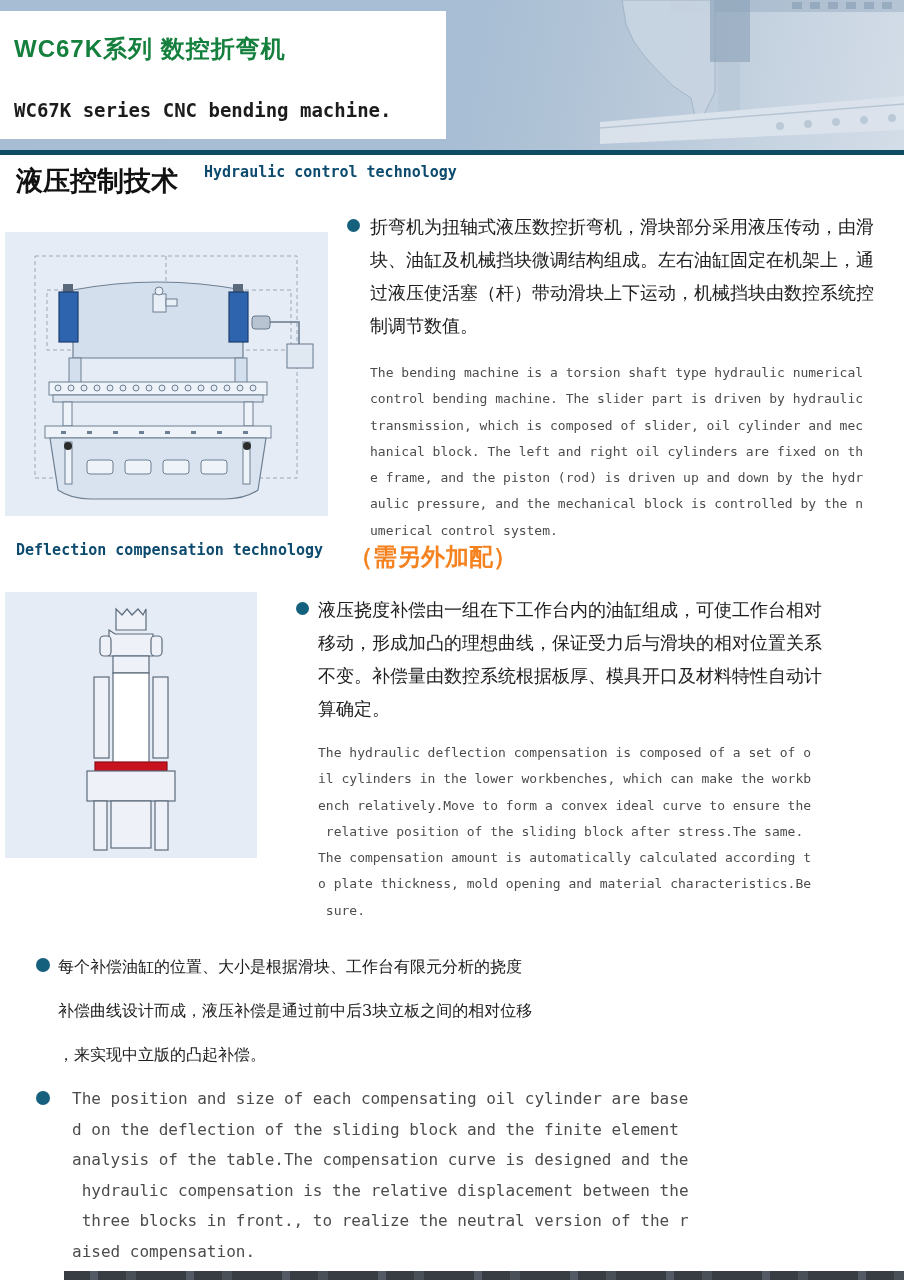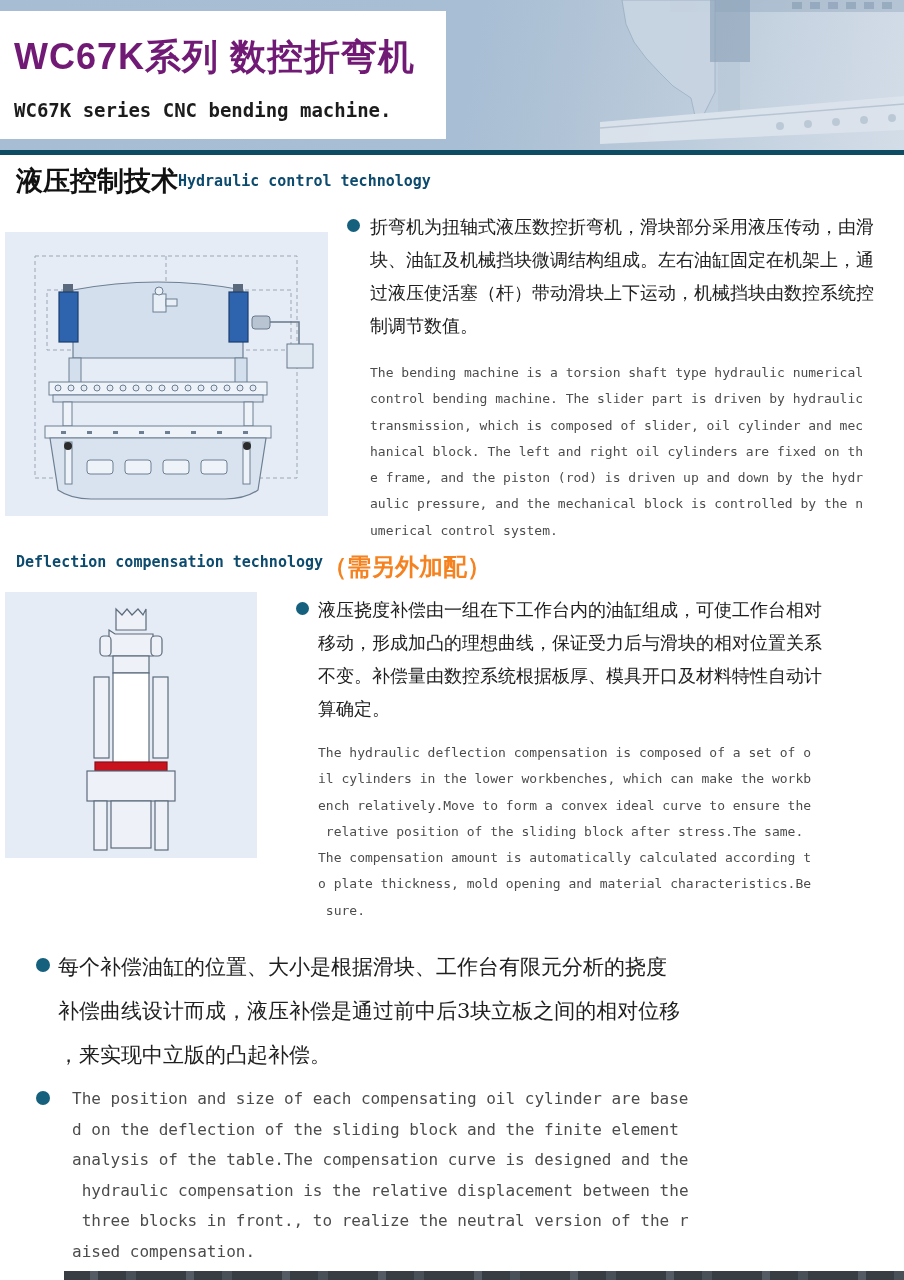--- a/index.html
+++ b/index.html
@@ -5,33 +5,33 @@
   html,body{margin:0;padding:0;background:#fff;}
   .page{position:relative;width:904px;height:1280px;background:#fff;overflow:hidden;
         font-family:"Liberation Sans",sans-serif;}
 
   
   .banner{position:absolute;left:0;top:0;width:904px;height:150px;
           background:linear-gradient(100deg,#a7bdd3 0%,#a8bed4 52%,#b3c5d7 66%,#c9d5e2 88%,#d3dde8 100%);}
   .banner-photo{position:absolute;right:0;top:0;width:344px;height:150px;}
   .title-box{position:absolute;left:0;top:11px;width:446px;height:128px;background:#ffffff;
              padding:0;box-sizing:border-box;}
-  .page-title{position:absolute;left:14px;top:22px;font-size:36px;font-weight:bold;color:#701a75;
+  .page-title{position:absolute;left:14px;top:22px;font-size:24px;font-weight:bold;color:#15803d;
               letter-spacing:1px;white-space:nowrap;font-family:"Liberation Sans",sans-serif;}
   .page-subtitle{position:absolute;left:14px;top:88px;font-size:19px;font-weight:bold;color:#1c1c1c;
               font-family:"DejaVu Sans Mono",monospace;white-space:nowrap;}
 
   
   .rule{position:absolute;left:0;top:150px;width:904px;height:5px;background:#0d4c63;}
 
   
-  .sec-heading{position:absolute;display:flex;align-items:center;white-space:nowrap;}
+  .sec-heading{position:absolute;display:flex;align-items:flex-start;gap:26px;white-space:nowrap;}
   .sec-heading .cn{font-size:27px;font-weight:bold;color:#111;}
   .sec-heading .en{font-size:15px;font-weight:600;color:#0c4a6e;font-family:"DejaVu Sans Mono",monospace;}
-  .sec-heading .note{font-size:24px;font-weight:bold;color:#f5821f;margin-top:10px;}
+  .sec-heading .note{font-size:24px;font-weight:bold;color:#f5821f;}
   #heading1{left:16px;top:163px;}
   #heading2{left:16px;top:541px;}
 
   
   .panel{position:absolute;background:#e6ecf5;}
   #panel1{left:5px;top:232px;width:323px;height:284px;}
   #panel2{left:5px;top:592px;width:252px;height:266px;}
   .panel svg{display:block;}
 
   
@@ -49,21 +49,21 @@
 
   #s2-cn{left:296px;top:593px;width:600px;}
   #s2-cn .bullet-dot{width:13px;height:13px;top:9px;}
   #s2-cn .cn-para{margin-left:22px;font-size:18px;line-height:33px;width:545px;}
 
   #s2-en{left:318px;top:740px;width:540px;}
   #s2-en .en-para{font-size:13px;line-height:26.3px;width:510px;}
 
   #note-cn{left:36px;top:945px;width:680px;}
   #note-cn .bullet-dot{width:14px;height:14px;top:13px;}
-  #note-cn .cn-para{margin-left:22px;font-size:21px;line-height:44px;width:640px;}
+  #note-cn .cn-para{margin-left:22px;font-size:16px;line-height:44px;width:640px;}
 
   #note-en{left:36px;top:1084px;width:680px;}
   #note-en .bullet-dot{width:14px;height:14px;top:7px;}
   #note-en .en-para{margin-left:36px;font-size:16px;line-height:30.5px;width:640px;}
 
   
   .bottom-strip{position:absolute;left:64px;top:1271px;width:840px;height:9px;
       background:repeating-linear-gradient(90deg,#383d43 0px,#383d43 26px,#555b64 26px,#555b64 34px,#383d43 34px,#383d43 62px,#4a5058 62px,#4a5058 72px,#383d43 72px,#383d43 96px);}
 </style>
 </head>

